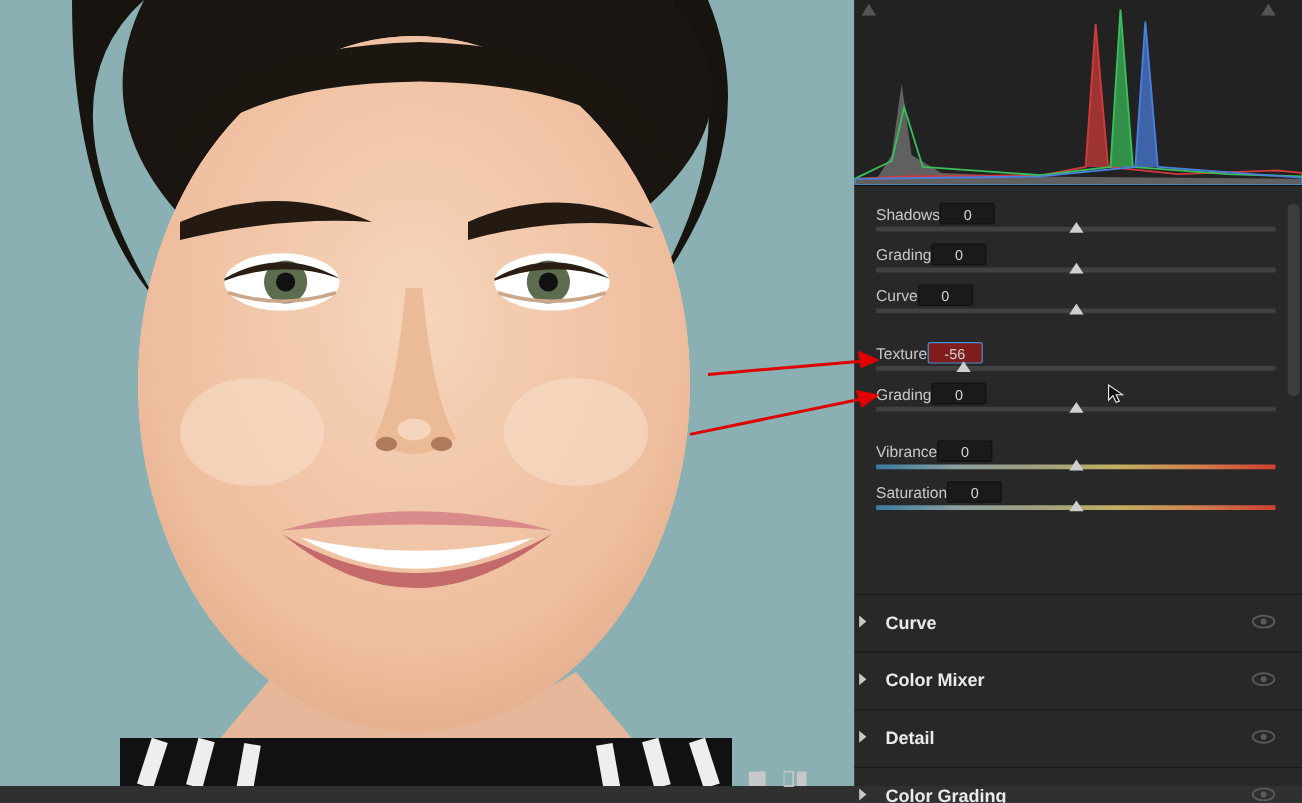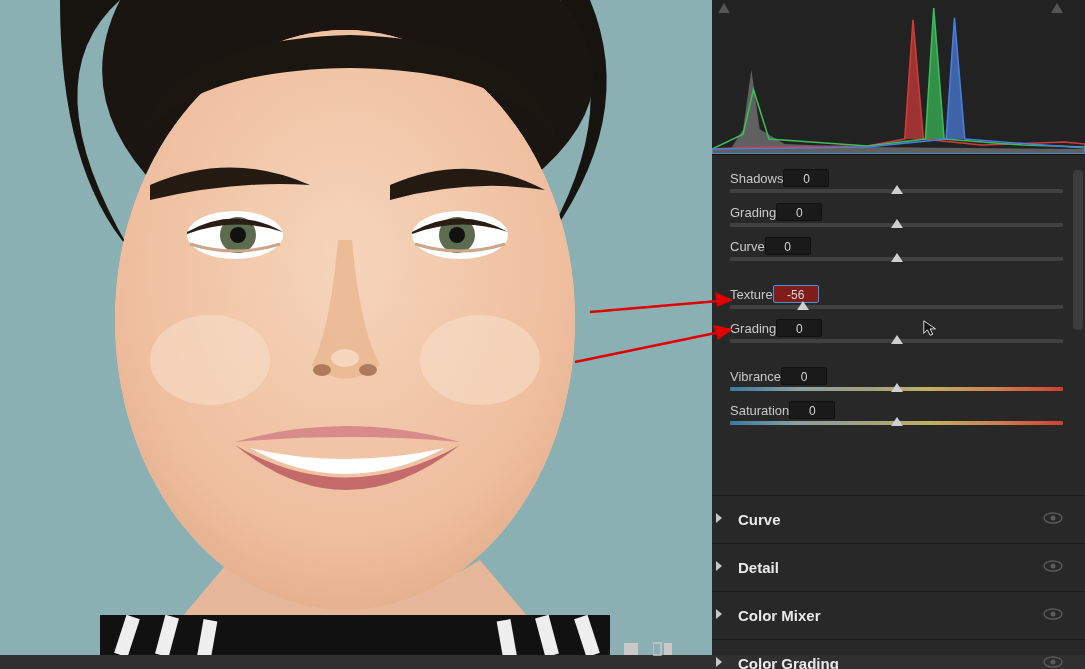--- a/index.html
+++ b/index.html
@@ -225,31 +225,31 @@
         <span class="title">Curve</span>
         <span class="eye"><svg width="20" height="12">
             <ellipse cx="10" cy="6" rx="9" ry="5" fill="none" stroke="#5a5a5a" stroke-width="1.5"></ellipse>
             <circle cx="10" cy="6" r="2.5" fill="#5a5a5a"></circle>
           </svg></span>
       </div>
       <div class="panel-header">
         <span class="chev"><svg width="10" height="12">
             <path d="M2 1 L8 6 L2 11 Z" fill="#c8c8c8"></path>
           </svg></span>
+        <span class="title">Color Mixer</span>
+        <span class="eye"><svg width="20" height="12">
+            <ellipse cx="10" cy="6" rx="9" ry="5" fill="none" stroke="#5a5a5a" stroke-width="1.5"></ellipse>
+            <circle cx="10" cy="6" r="2.5" fill="#5a5a5a"></circle>
+          </svg></span>
+      </div>
+      <div class="panel-header">
+        <span class="chev"><svg width="10" height="12">
+            <path d="M2 1 L8 6 L2 11 Z" fill="#c8c8c8"></path>
+          </svg></span>
         <span class="title">Detail</span>
-        <span class="eye"><svg width="20" height="12">
-            <ellipse cx="10" cy="6" rx="9" ry="5" fill="none" stroke="#5a5a5a" stroke-width="1.5"></ellipse>
-            <circle cx="10" cy="6" r="2.5" fill="#5a5a5a"></circle>
-          </svg></span>
-      </div>
-      <div class="panel-header">
-        <span class="chev"><svg width="10" height="12">
-            <path d="M2 1 L8 6 L2 11 Z" fill="#c8c8c8"></path>
-          </svg></span>
-        <span class="title">Color Mixer</span>
         <span class="eye"><svg width="20" height="12">
             <ellipse cx="10" cy="6" rx="9" ry="5" fill="none" stroke="#5a5a5a" stroke-width="1.5"></ellipse>
             <circle cx="10" cy="6" r="2.5" fill="#5a5a5a"></circle>
           </svg></span>
       </div>
       <div class="panel-header">
         <span class="chev"><svg width="10" height="12">
             <path d="M2 1 L8 6 L2 11 Z" fill="#c8c8c8"></path>
           </svg></span>
         <span class="title">Color Grading</span>

